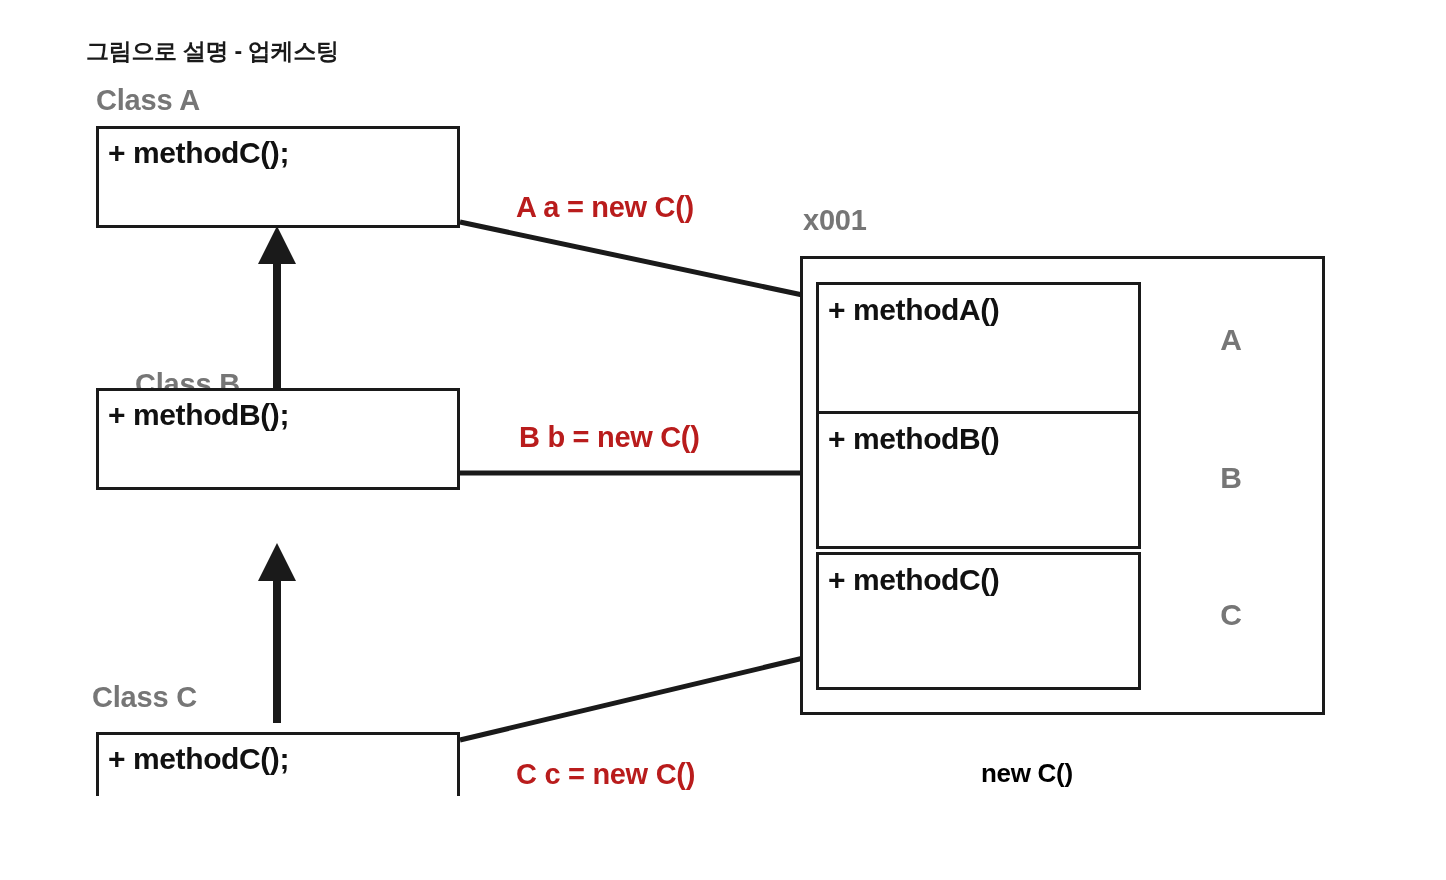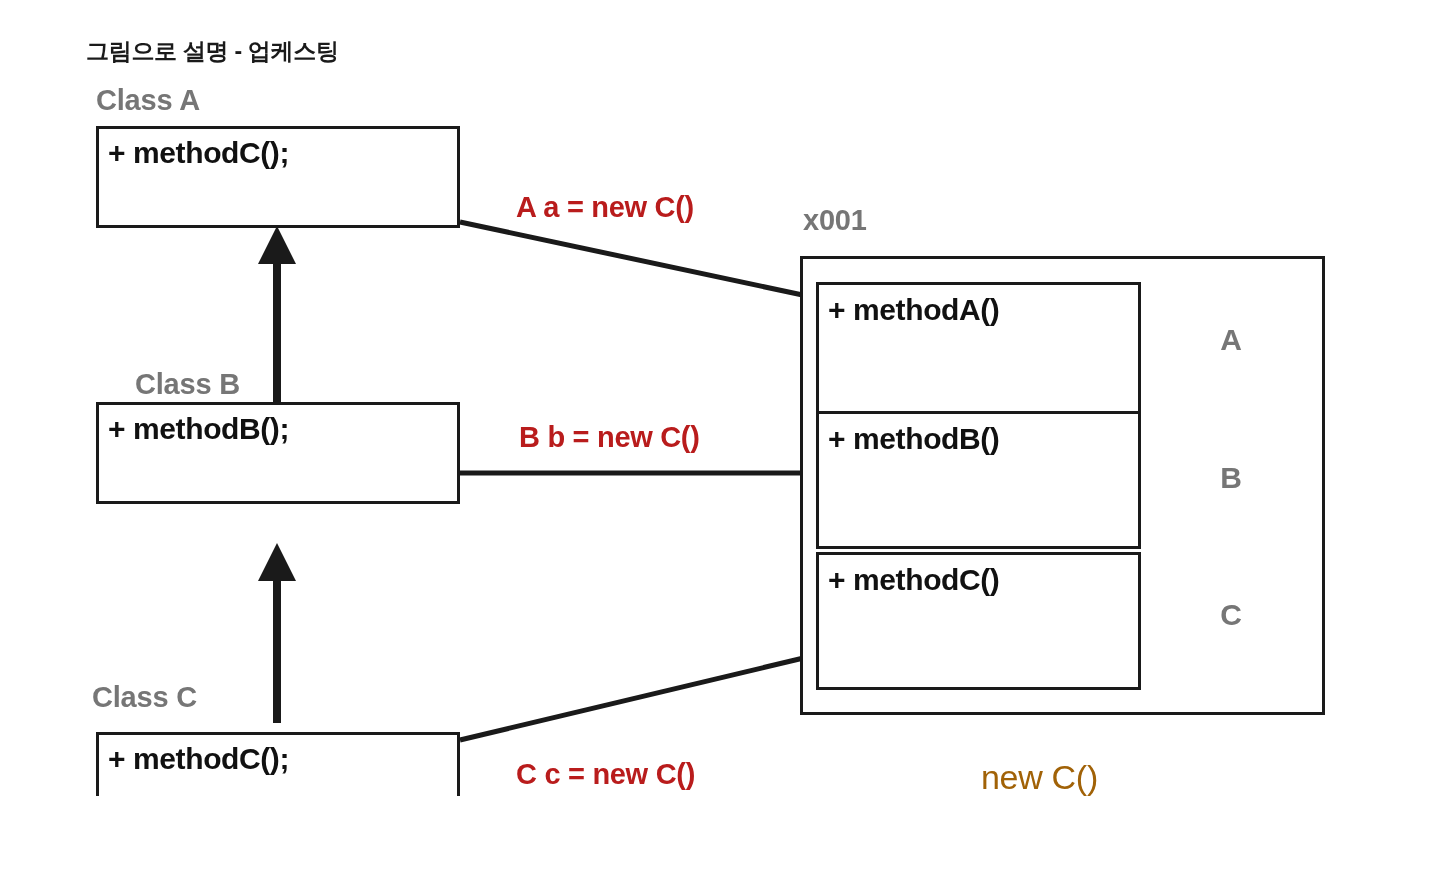--- a/index.html
+++ b/index.html
@@ -106,23 +106,23 @@
   }
   .slot-tag {
     position: absolute;
     font-size: 30px;
     font-weight: bold;
     color: #767676;
     text-align: center;
     width: 60px;
   }
   .panel-footer {
-    font-size: 34px;
-    font-weight: normal;
-    color: #a16207;
+    font-size: 26px;
+    font-weight: bold;
+    color: #000000;
     white-space: nowrap;
     letter-spacing: -0.3px;
   }
 </style>
 </head>
 <body>
 
 <div id="canvas">
 
   <svg id="svg-layer" viewBox="0 0 1446 880">
@@ -156,21 +156,21 @@
   </svg>
 
   <div class="abs title">그림으로 설명 - 업케스팅</div>
 
   <div class="abs class-caption" style="left:96px; top:84px;">Class A</div>
   <div class="abs class-box" style="left:96px; top:126px;">
     <div class="class-box-method">+ methodC();</div>
   </div>
 
   <div class="abs class-caption" style="left:96px; top:368px;margin-left:39px;">Class B</div>
-  <div class="abs class-box" style="left:96px; top:402px;">
+  <div class="abs class-box" style="left:96px; top:388px;">
     <div class="class-box-method">+ methodB();</div>
   </div>
 
   <div class="abs class-caption" style="left:92px; top:681px;">Class C</div>
   <div class="abs class-box" style="left:96px; top:722px;margin-top:10px;">
     <div class="class-box-method">+ methodC();</div>
   </div>
 
   <div class="abs rel-label" style="left:516px; top:191px;">A a = new C()</div>
   <div class="abs rel-label" style="left:519px; top:421px;">B b = new C()</div>

